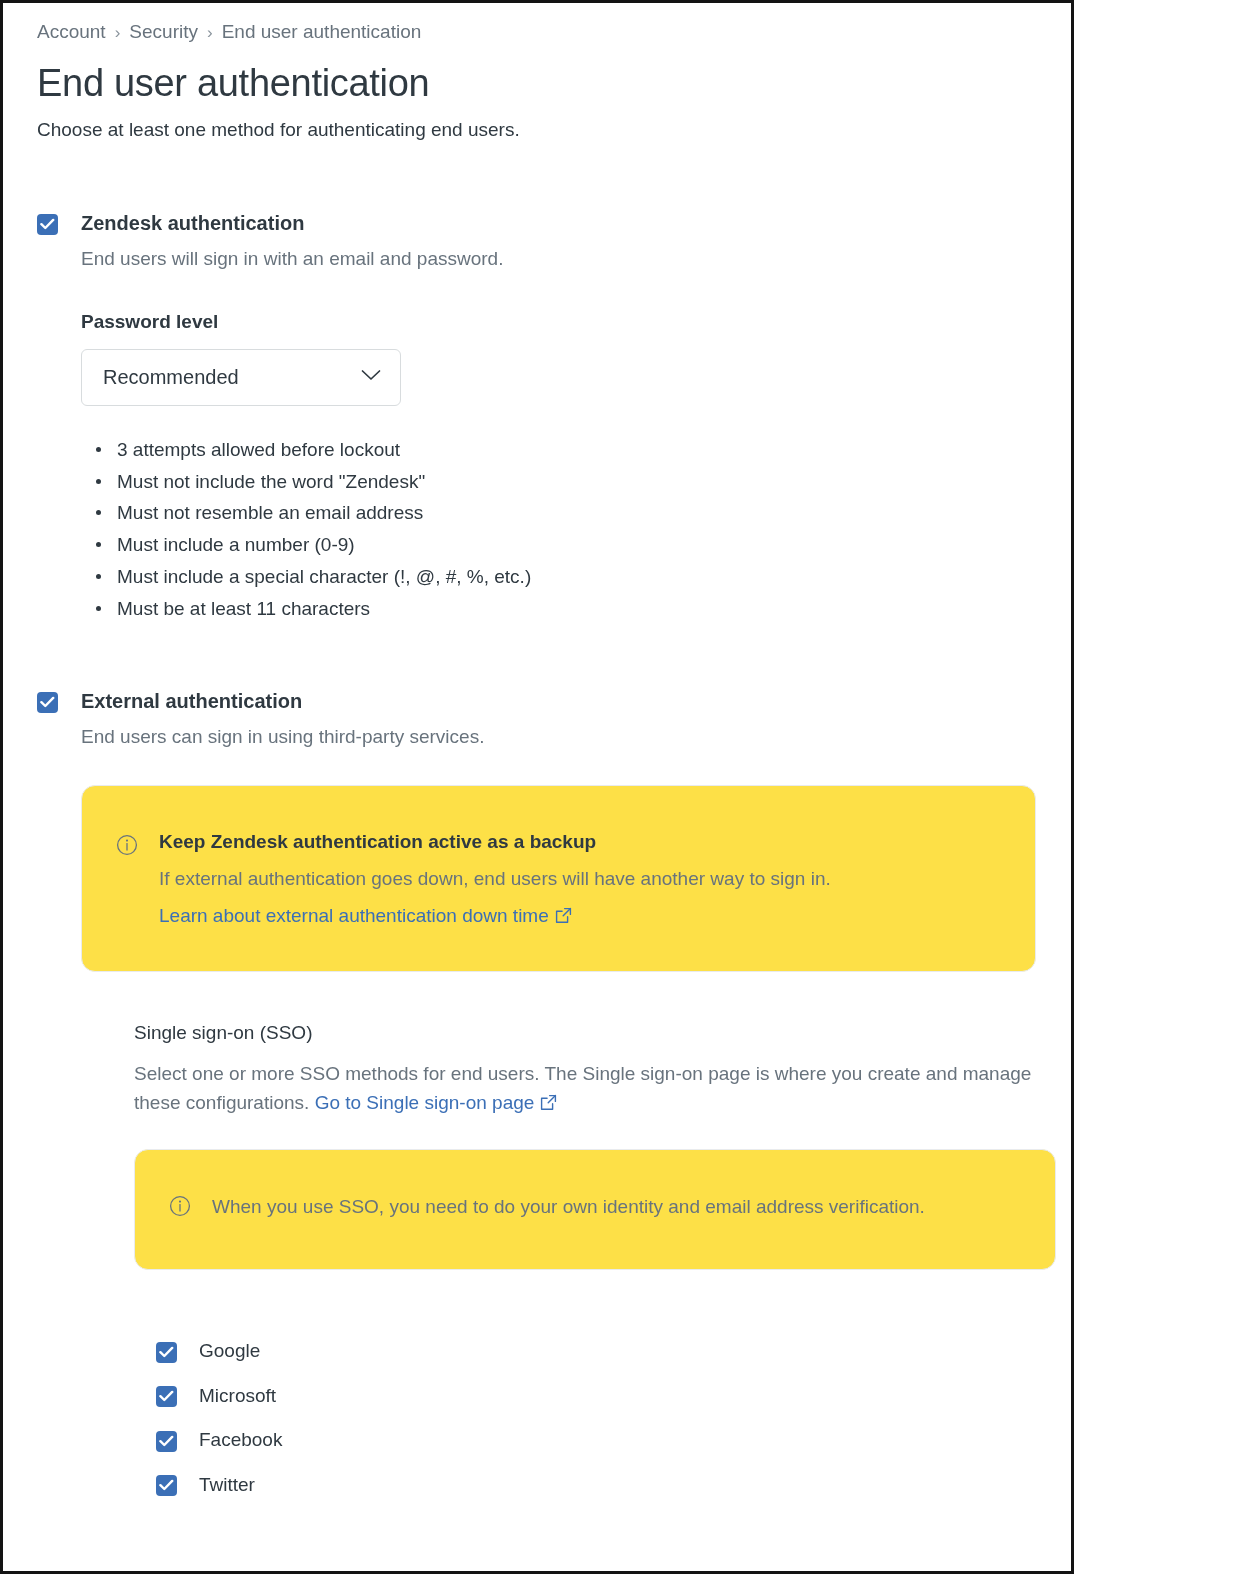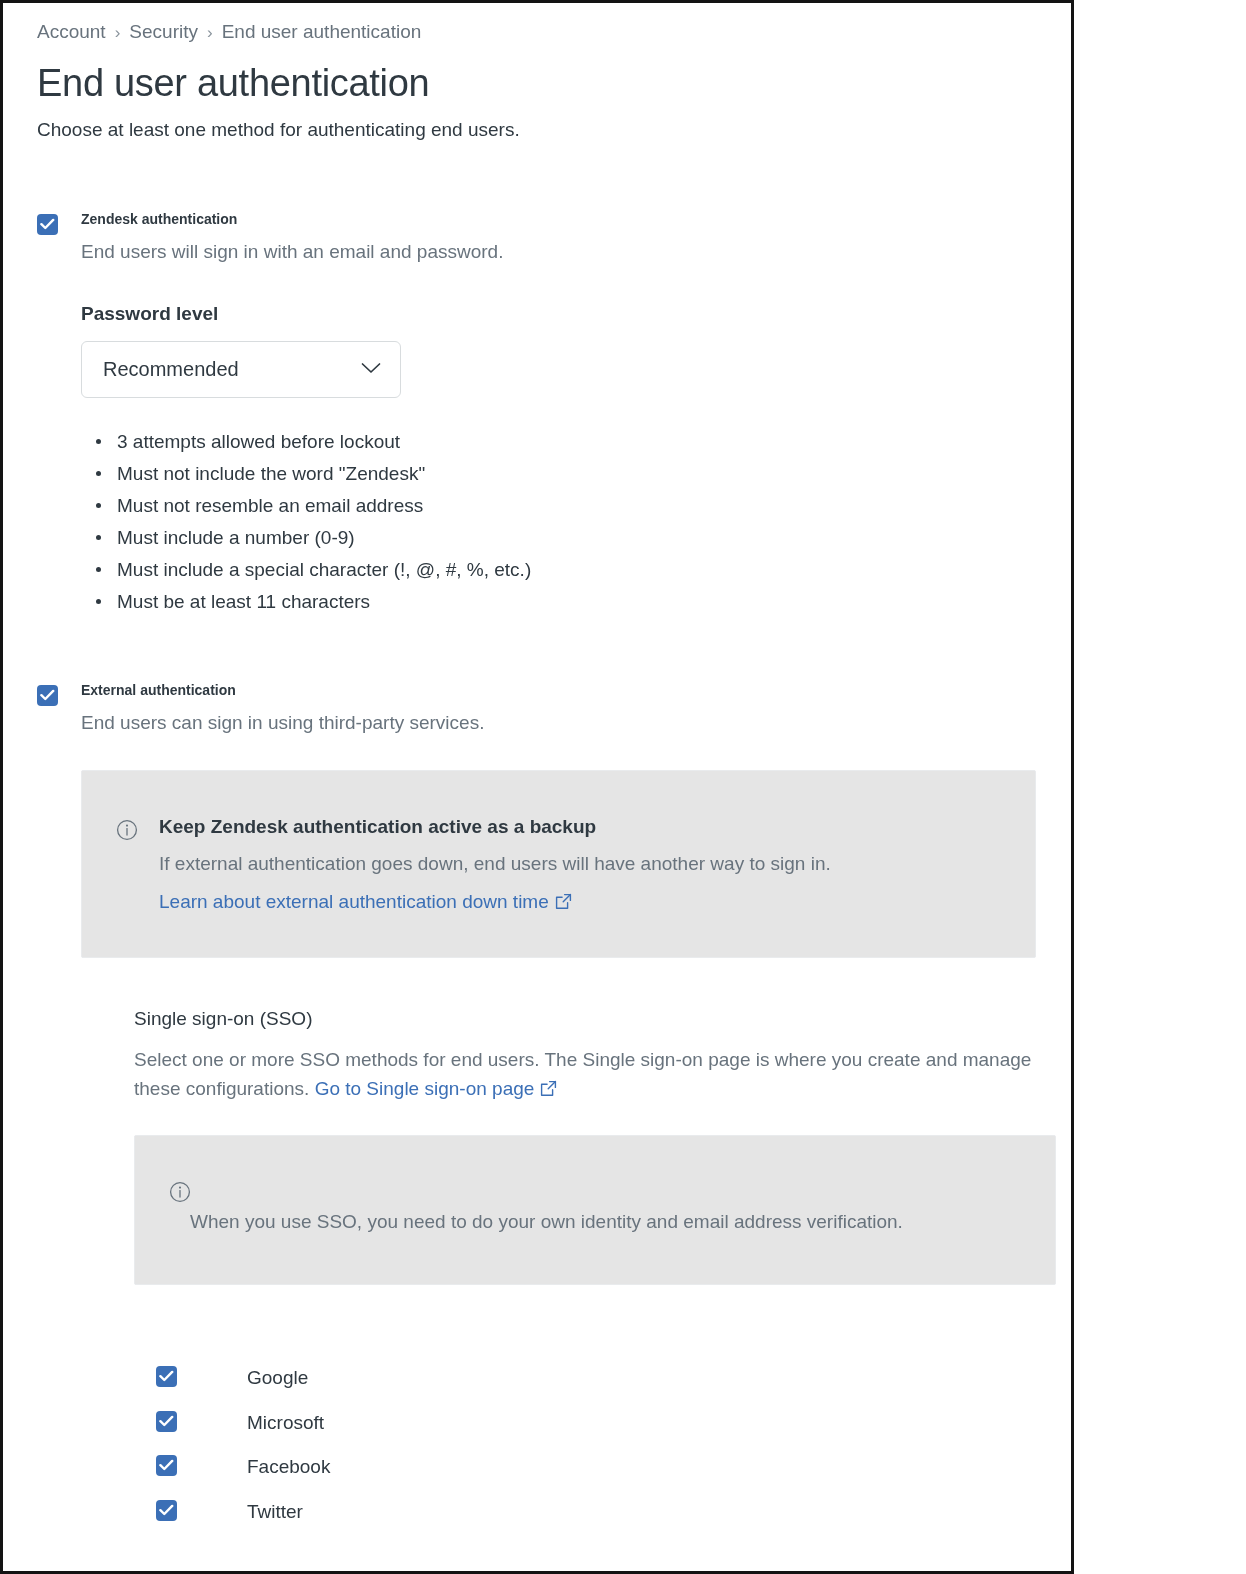--- a/index.html
+++ b/index.html
@@ -70,21 +70,21 @@
     position: relative;
     display: inline-block;
   }
   .cbx svg { position: absolute; left: 3px; top: 4px; }
 
   
   .option { display: flex; align-items: flex-start; }
   .option .cbx { margin-top: 3px; }
   .option-body { margin-left: 23px; }
   .option-title {
-    font-size: 14px;
+    font-size: 20px;
     font-weight: 700;
     color: #2f3941;
     line-height: 1.2;
   }
   .option-desc {
     font-size: 19px;
     color: #68737d;
     margin-top: 12px;
     line-height: 1.3;
   }
@@ -134,36 +134,35 @@
     top: 13px;
     width: 5px;
     height: 5px;
     border-radius: 50%;
     background: #2f3941;
   }
 
   
   .callout {
     box-sizing: border-box;
-    background: #e5e5e5;
+    background: #fde047;
     border: 1px solid #e9ebed;
-    border-radius: 2px;
+    border-radius: 14px;
     display: flex;
     align-items: flex-start;
   }
   .callout-1 {
     margin-top: 35px;
     width: 955px;
     padding: 45px 24px 42px 34px;
   }
   .callout-2 {
     margin-top: 29px;
     width: 922px;
     padding: 42px 24px 48px 34px;
-    flex-direction: column;
   }
   .info-icon { flex: 0 0 auto; margin-top: 3px; }
   .callout-text { margin-left: 21px; }
   .callout-title {
     font-size: 19px;
     font-weight: 700;
     color: #2f3941;
     line-height: 1.2;
   }
   .callout-desc {
@@ -199,23 +198,22 @@
     color: #68737d;
     margin-top: 14px;
     line-height: 1.55;
     max-width: 900px;
   }
 
   
   .providers { margin-top: 58px; margin-left: 22px; }
   .provider-row {
     display: flex;
-    align-items: flex-end;
+    align-items: center;
     height: 44.5px;
-    gap: 48px;
   }
   .provider-label {
     font-size: 19px;
     color: #2f3941;
     margin-left: 22px;
     line-height: 1;
   }
 </style>
 </head>
 <body>

